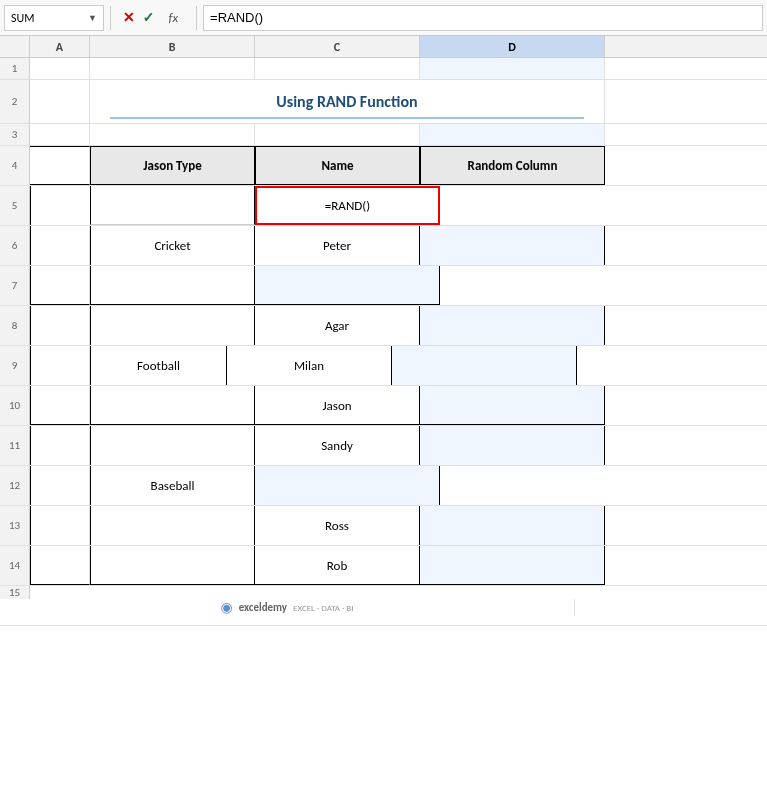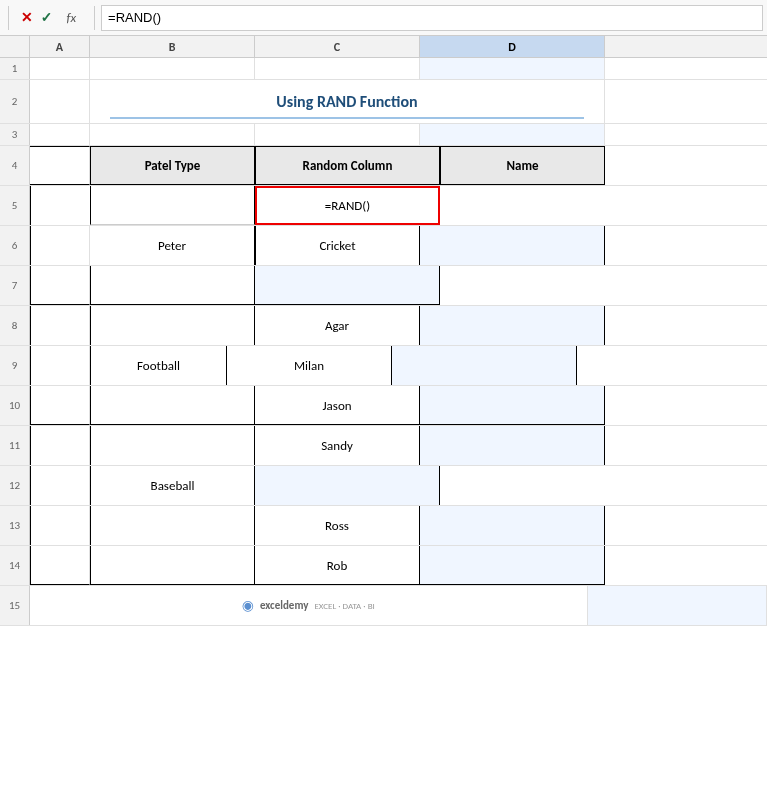--- a/index.html
+++ b/index.html
@@ -165,20 +165,24 @@
       width: 100%;
       display: flex;
       align-items: center;
       justify-content: center;
     }
   </style>
 </head>
 <body>
 
 <div class="formula-bar">
+  <div class="name-box">
+    <span>SUM</span>
+    <span class="name-box-chevron">▼</span>
+  </div>
   <div class="formula-bar-divider"></div>
   <div class="formula-bar-icons">
     <span class="formula-icon cross">✕</span>
     <span class="formula-icon check">✓</span>
     <span class="fx-label">fx</span>
   </div>
   <div class="formula-bar-divider"></div>
   <input class="formula-input" type="text" value="=RAND()" style="">
 </div>
 
@@ -216,44 +220,44 @@
       <div class="cell" style="width:60px;"></div>
       <div class="cell" style="width:165px;"></div>
       <div class="cell" style="width:165px;"></div>
       <div class="cell active-col" style="width:185px;"></div>
     </div>
 
     <div class="spreadsheet-row" style="height:40px;">
       <div class="row-num">4</div>
       <div class="cell" style="width:60px;border-top:1.5px solid #000;border-bottom:1.5px solid #000;"></div>
       <div class="cell header-cell" style="width:165px;border:1.5px solid #000;">
-        <span>Patel Type</span>
+        <span>Jason Type</span>
+      </div>
+      <div class="cell header-cell" style="width:165px;border:1.5px solid #000;">
+        <span>Name</span>
       </div>
       <div class="cell header-cell" style="width:185px;border:1.5px solid #000;">
         <span>Random Column</span>
-      </div>
-      <div class="cell header-cell" style="width:165px;border:1.5px solid #000;">
-        <span>Name</span>
       </div>
     </div>
 
     <div class="spreadsheet-row" style="height:40px;">
       <div class="row-num">5</div>
       <div class="cell" style="width:60px;border-left:1.5px solid #000;border-right:0;"></div>
       <div class="cell" style="width:165px;border-left:1.5px solid #000;border-right:1.5px solid #000;border-bottom:1px solid #ccc;"></div>
       <div class="cell active-formula-cell" style="width:185px;">
         <span>=RAND()</span>
       </div>
     </div>
 
     <div class="spreadsheet-row" style="height:40px;">
       <div class="row-num">6</div>
       <div class="cell" style="width:60px;border-left:1.5px solid #000;"></div>
+      <div class="cell" style="width:165px;border-left:1.5px solid #000;border-right:1.5px solid #000;">Cricket</div>
       <div class="cell" style="width:165px;border-right:1.5px solid #000;">Peter</div>
-      <div class="cell" style="width:165px;border-left:1.5px solid #000;border-right:1.5px solid #000;">Cricket</div>
       <div class="cell active-col" style="width:185px;border-right:1.5px solid #000;"></div>
     </div>
 
     <div class="spreadsheet-row" style="height:40px;">
       <div class="row-num">7</div>
       <div class="cell" style="width:60px;border-left:1.5px solid #000;border-bottom:1.5px solid #000;"></div>
       <div class="cell" style="width:165px;border-left:1.5px solid #000;border-right:1.5px solid #000;border-bottom:1.5px solid #000;"></div>
       <div class="cell active-col" style="width:185px;border-right:1.5px solid #000;border-bottom:1.5px solid #000;"></div>
     </div>
 
@@ -305,21 +309,21 @@
     </div>
 
     <div class="spreadsheet-row" style="height:40px;">
       <div class="row-num">14</div>
       <div class="cell" style="width:60px;border-left:1.5px solid #000;border-bottom:1.5px solid #000;"></div>
       <div class="cell" style="width:165px;border-left:1.5px solid #000;border-right:1.5px solid #000;border-bottom:1.5px solid #000;"></div>
       <div class="cell" style="width:165px;border-right:1.5px solid #000;border-bottom:1.5px solid #000;">Rob</div>
       <div class="cell active-col" style="width:185px;border-right:1.5px solid #000;border-bottom:1.5px solid #000;"></div>
     </div>
 
-    <div class="spreadsheet-row" style="height:40px;">
+    <div class="spreadsheet-row" style="height:40px;flex-direction:column;">
       <div class="row-num">15</div>
       <div class="cell" style="width:575px;justify-content:center;gap:6px;">
         <span style="color:#5a8fd0;font-size:14px;">◉</span>
         <span style="color:#666;font-size:11px;font-weight:bold;">exceldemy</span>
         <span style="color:#999;font-size:9px;">EXCEL · DATA · BI</span>
       </div>
       <div class="cell active-col" style="width:185px;"></div>
     </div>
 
   </div>

